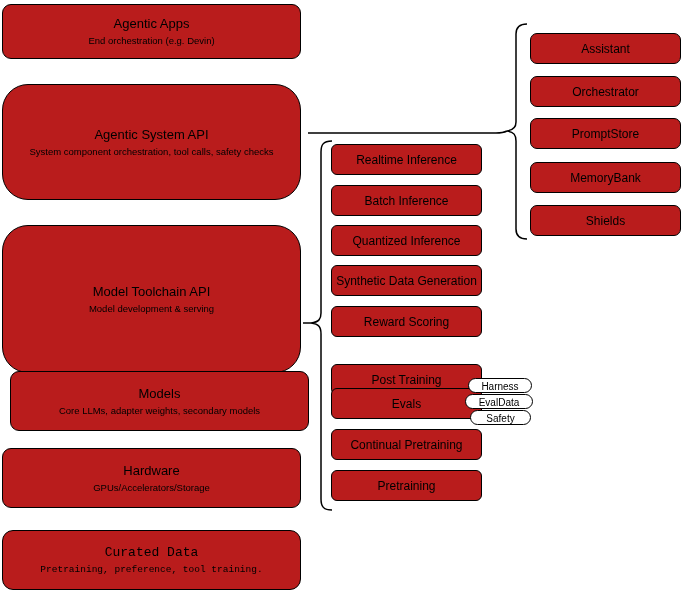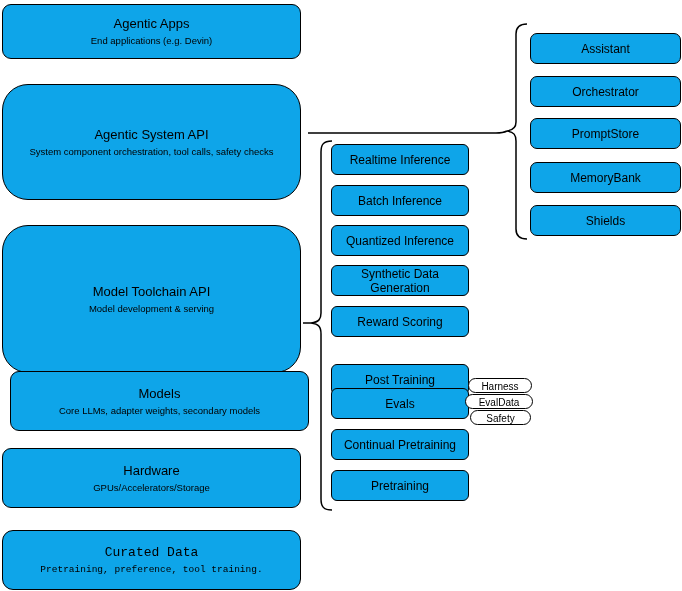--- a/index.html
+++ b/index.html
@@ -7,38 +7,38 @@
     position:relative;
     width:682px;height:591px;
     background:#ffffff;
     font-family:"Liberation Sans", sans-serif;
     color:#000;
     overflow:hidden;
   }
   .node{
     position:absolute;
     box-sizing:border-box;
-    background:#0ea5e9;
+    background:#b91c1c;
     border:1.5px solid #000000;
     display:flex;
     flex-direction:column;
     align-items:center;
     justify-content:center;
     text-align:center;
     z-index:1;
   }
   .n-left{left:2px;width:299px;}
   #n-apps{top:4px;height:55px;border-radius:9px;}
   #n-sysapi{top:84px;height:116px;border-radius:26px;}
   #n-toolchain{top:225px;height:148px;border-radius:26px;}
   #n-models{top:371px;height:60px;border-radius:9px;margin-left:8px;}
   #n-hardware{top:448px;height:60px;border-radius:9px;}
   #n-curated{top:530px;height:60px;border-radius:11px;font-family:Liberation Mono, monospace;}
 
-  .n-mid{left:331px;width:138px;height:31px;border-radius:6px;}
+  .n-mid{left:331px;width:151px;height:31px;border-radius:6px;}
   .n-right{left:530px;width:151px;height:31px;border-radius:7px;}
 
   .box-title{font-size:13px;line-height:15px;}
   .box-sub{font-size:9.5px;line-height:12px;margin-top:4px;}
   .box-label{font-size:12px;line-height:14px;}
 
   .pill{
     position:absolute;
     box-sizing:border-box;
     background:#ffffff;
@@ -68,21 +68,21 @@
 
     <path d="M 303 323 L 311 323" fill="none" stroke="#000000" stroke-width="1.5"></path>
 
     <path d="M 527 24 C 519 24 516 28 516 34 L 516 122 C 516 127 514 130 507 131 C 514 132 516 135 516 141 L 516 229 C 516 235 519 239 527 239" fill="none" stroke="#000000" stroke-width="1.5"></path>
 
     <path d="M 308 133 L 496 133 C 502 133 505 132 507 131" fill="none" stroke="#000000" stroke-width="1.5"></path>
   </svg>
 
   <div class="node n-left" id="n-apps">
     <span class="box-title">Agentic Apps</span>
-    <span class="box-sub">End applications (e.g. Devin)</span>
+    <span class="box-sub">End orchestration (e.g. Devin)</span>
   </div>
   <div class="node n-left" id="n-sysapi">
     <span class="box-title">Agentic System API</span>
     <span class="box-sub">System component orchestration, tool calls, safety checks</span>
   </div>
   <div class="node n-left" id="n-toolchain">
     <span class="box-title">Model Toolchain API</span>
     <span class="box-sub">Model development &amp; serving</span>
   </div>
   <div class="node n-left" id="n-models">

